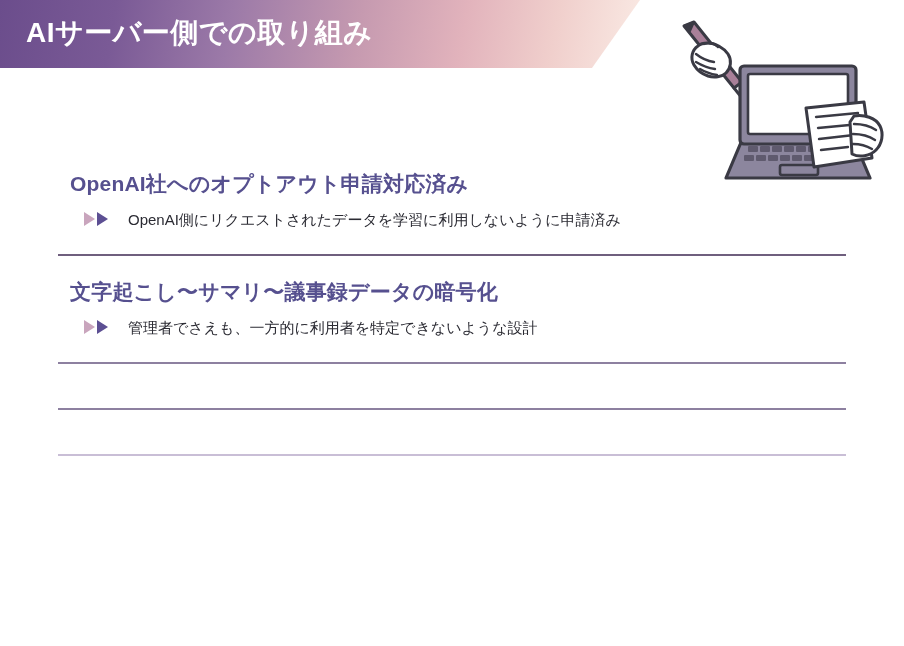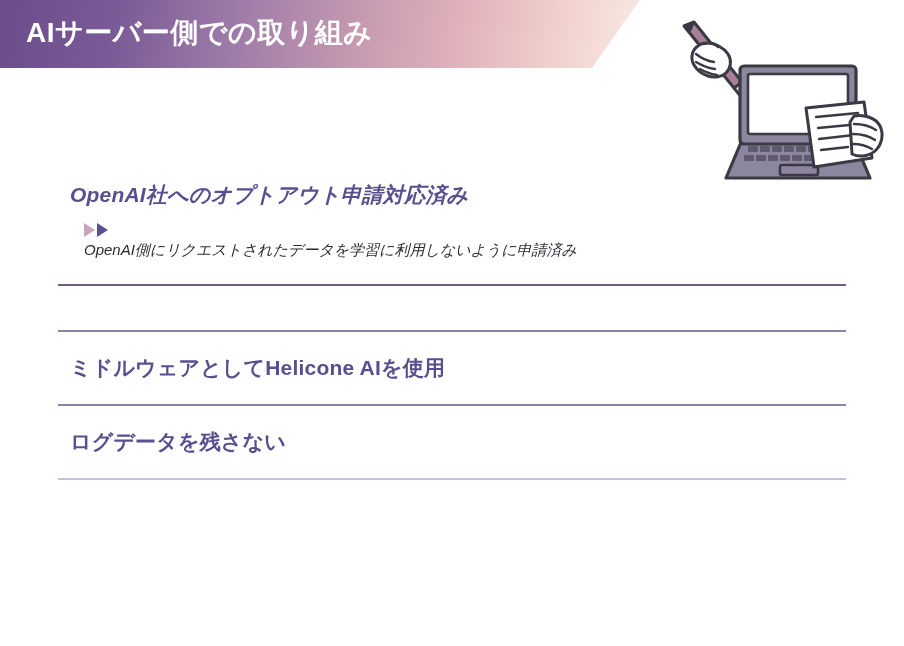--- a/index.html
+++ b/index.html
@@ -79,21 +79,20 @@
     letter-spacing: 0.2px;
     margin-left: 70px;
     line-height: 28px;
     white-space: nowrap;
   }
   .bullet-row {
     display: flex;
     align-items: flex-start;
     margin-left: 84px;
     margin-top: 9px;
-    flex-direction: column;
   }
   .bullet-marks {
     flex: 0 0 auto;
     width: 44px;
     padding-top: 5px;
     display: flex;
     align-items: center;
     gap: 2px;
   }
   .tri {
@@ -121,21 +120,21 @@
     height: 2px;
     background: #6f5f7e;
   }
   .divider.light {
     background: #c9bed6;
   }
   .divider.mid {
     background: #8d80a0;
   }
 
-  .sec1 { margin-top: 11px; font-style: italic; }
+  .sec1 { margin-top: 0px; }
   .sec-gap { height: 22px; }
 </style>
 </head>
 <body>
 
 <div class="header-wrap">
   <div class="header-band"></div>
   <div class="header-title">AIサーバー側での取り組み</div>
 </div>
 
@@ -216,30 +215,38 @@
         <span class="tri tri-light"></span>
         <span class="tri tri-dark"></span>
       </span>
       <span class="bullet-text">OpenAI側にリクエストされたデータを学習に利用しないように申請済み</span>
     </div>
   </div>
   <div class="sec-gap"></div>
   <div class="divider"></div>
   <div class="sec-gap"></div>
 
+  <div class="section">
+    <div class="section-heading">文字起こし〜サマリ〜議事録データの暗号化</div>
+    <div class="bullet-row">
+      <span class="bullet-marks">
+        <span class="tri tri-light"></span>
+        <span class="tri tri-dark"></span>
+      </span>
+      <span class="bullet-text">管理者でさえも、一方的に利用者を特定できないような設計</span>
+    </div>
+  </div>
   <div class="sec-gap"></div>
   <div class="divider mid"></div>
   <div class="sec-gap"></div>
 
   <div class="section">
-    <div class="section-heading">ミドルウェアとしてHelicone AIを使用</div>
   </div>
   <div class="sec-gap"></div>
   <div class="divider mid"></div>
   <div class="sec-gap"></div>
 
   <div class="section">
-    <div class="section-heading">ログデータを残さない</div>
   </div>
   <div class="sec-gap"></div>
   <div class="divider light"></div>
 
 </div>
 
 </body></html>

